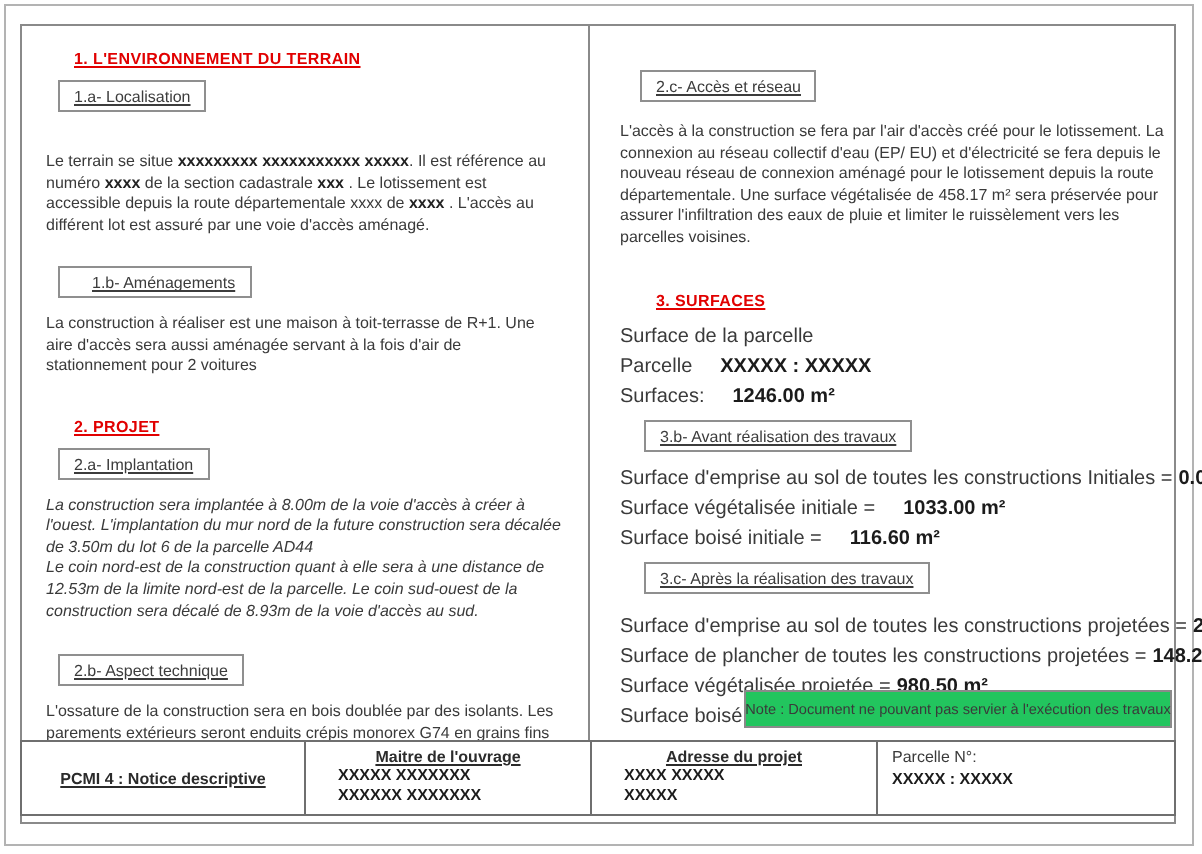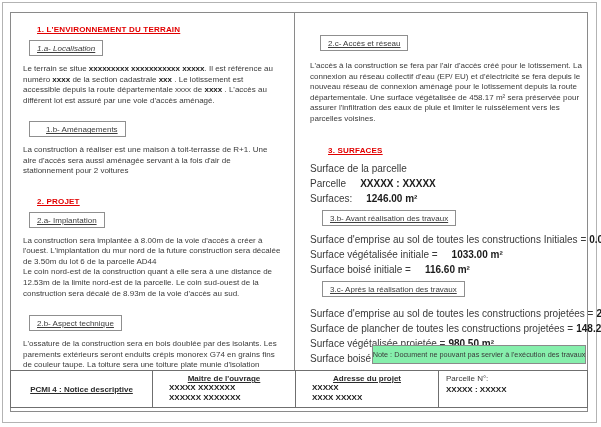--- a/index.html
+++ b/index.html
@@ -15,40 +15,40 @@
   .col-right{position:absolute;left:296px;top:13px;width:291px;height:357px;
     padding:8px 5px 0 14px;box-sizing:border-box;}
 
   .h-red{color:#e10000;font-weight:bold;text-decoration:underline;font-size:8px;letter-spacing:.2px;}
   .h-env{margin:4px 0 0 14px;}
   .h-projet{margin:20px 0 0 14px;}
   .h-surfaces{margin:22px 0 0 18px;}
 
   .box-label{display:inline-block;border:1px solid #8f8f8f;background:#fff;
     padding:3px 7px 2px 7px;font-size:8px;color:#3c3c3c;text-decoration:underline;}
-  .bl-1a{margin:6px 0 0 6px;font-style:italic;}
+  .bl-1a{margin:6px 0 12px 6px;}
   .bl-1b{margin:15px 0 0 6px;padding-left:16px;}
   .bl-2a{margin:6px 0 0 6px;}
   .bl-2b{margin:16px 0 0 6px;}
   .bl-2c{margin:14px 0 0 10px;}
   .bl-3a{margin:3px 0 0 12px;}
   .bl-3b{margin:4px 0 0 12px;}
   .bl-3c{margin:4px 0 0 12px;}
 
   p.body{font-size:8px;line-height:1.32;margin:8px 0 0 0;color:#3a3a3a;}
-  p.pre{white-space:pre-line;}
+  p.pre{white-space:pre-line;font-style:italic;}
   .b{font-weight:bold;color:#222;}
 
   .sgroup{margin-top:6px;}
   .sline{font-size:10px;line-height:1.5;color:#3a3a3a;white-space:nowrap;}
   .sline .val{font-weight:bold;color:#1b1b1b;margin-left:3px;}
   .sline .val.gap{margin-left:14px;}
 
   .note-box{position:absolute;left:372px;top:345px;width:214px;height:19px;border:1px solid #8a8a8a;
-    background:#86efac;z-index:3;display:flex;align-items:center;justify-content:center;
+    background:#22c55e;z-index:3;display:flex;align-items:center;justify-content:center;
     font-size:7.3px;color:#3a3a3a;box-sizing:border-box;white-space:nowrap;}
 
   .footer{position:absolute;left:10px;top:370px;width:578px;height:38px;display:flex;
     border:1px solid #6f6f6f;box-sizing:border-box;background:#fff;z-index:2;}
   .fcell{box-sizing:border-box;border-right:1px solid #6f6f6f;font-size:8px;padding:3px 4px;overflow:hidden;}
   .fcell:last-child{border-right:none;}
   .fc1{flex:0 0 142px;display:flex;align-items:center;justify-content:center;}
   .fc2{flex:0 0 143px;}
   .fc3{flex:0 0 143px;}
   .fc4{flex:1 1 auto;}
@@ -127,20 +127,20 @@
   <div class="fcell fc1">
     <span class="fref">PCMI 4 : Notice descriptive</span>
   </div>
   <div class="fcell fc2">
     <div class="fhead">Maitre de l'ouvrage</div>
     <div class="fline">XXXXX XXXXXXX</div>
     <div class="fline">XXXXXX XXXXXXX</div>
   </div>
   <div class="fcell fc3">
     <div class="fhead">Adresse du projet</div>
+    <div class="fline">XXXX XXXXX</div>
     <div class="fline">XXXXX</div>
-    <div class="fline">XXXX XXXXX</div>
   </div>
   <div class="fcell fc4">
     <div class="fhead fhead-plain">Parcelle N°:</div>
     <div class="fline fline-p">XXXXX : XXXXX</div>
   </div>
 </div>
 
 </body></html>

